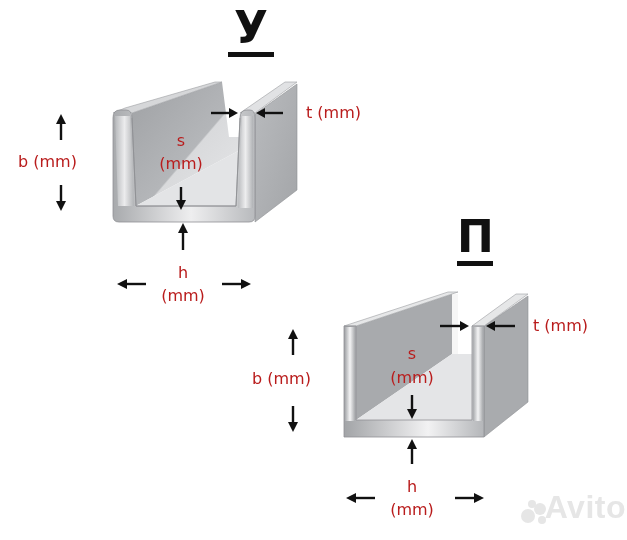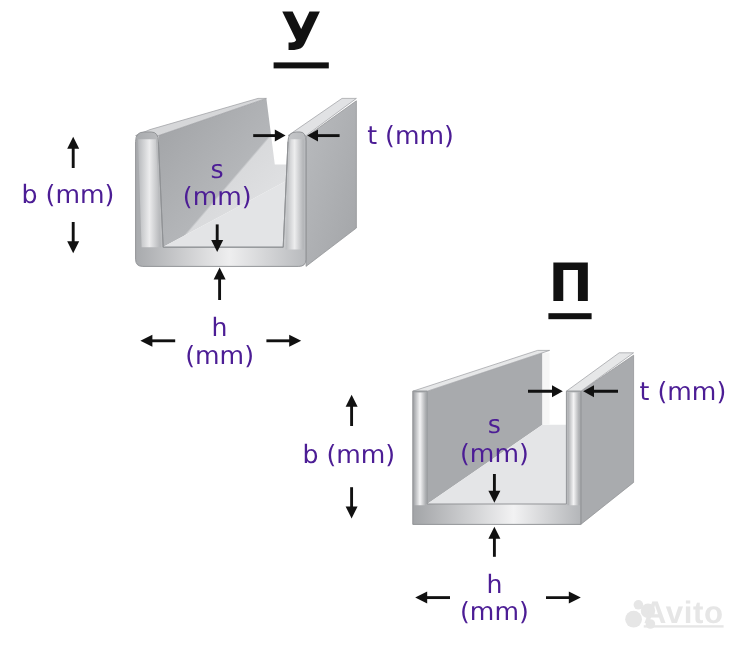--- a/index.html
+++ b/index.html
@@ -1,25 +1,25 @@
 <!DOCTYPE html>
 <html><head>
   <meta charset="utf-8">
   <style>
     html, body { margin: 0; padding: 0; background: #ffffff; }
     body { width: 627px; height: 540px; position: relative; overflow: hidden;
            font-family: "DejaVu Sans", "Liberation Sans", sans-serif; color: #111; }
     .canvas { position: absolute; left: 0; top: 0; width: 627px; height: 540px; }
-    .label { position: absolute; font-size: 21px; line-height: 22px; color: #4c1d95; white-space: nowrap; }
+    .label { position: absolute; font-size: 16px; line-height: 22px; color: #b91c1c; white-space: nowrap; }
     .center { text-align: center; }
     .title { position: absolute; font-family: "DejaVu Sans", sans-serif; font-weight: bold;
              font-size: 44px; line-height: 44px; color: #111; text-align: center; }
     .title .ul { display: block; height: 5px; background: #111; margin-top: 2px; }
-    .watermark { position: absolute; right: 24px; bottom: 14px; font-size: 26px; font-weight: bold;
-                 color: #e6e6e6; letter-spacing: 0.5px; font-family: "Liberation Sans", sans-serif; text-decoration: underline; }
+    .watermark { position: absolute; right: 1px; bottom: 14px; font-size: 32px; font-weight: bold;
+                 color: #e6e6e6; letter-spacing: 0.5px; font-family: "Liberation Sans", sans-serif; }
     .wm-dots { position: absolute; }
   </style>
 </head>
 <body>
 
 <div class="canvas">
 
   <div class="title" style="left:228px; top:6px; width:46px;">
     <span>У</span>
     <span class="ul"></span>

